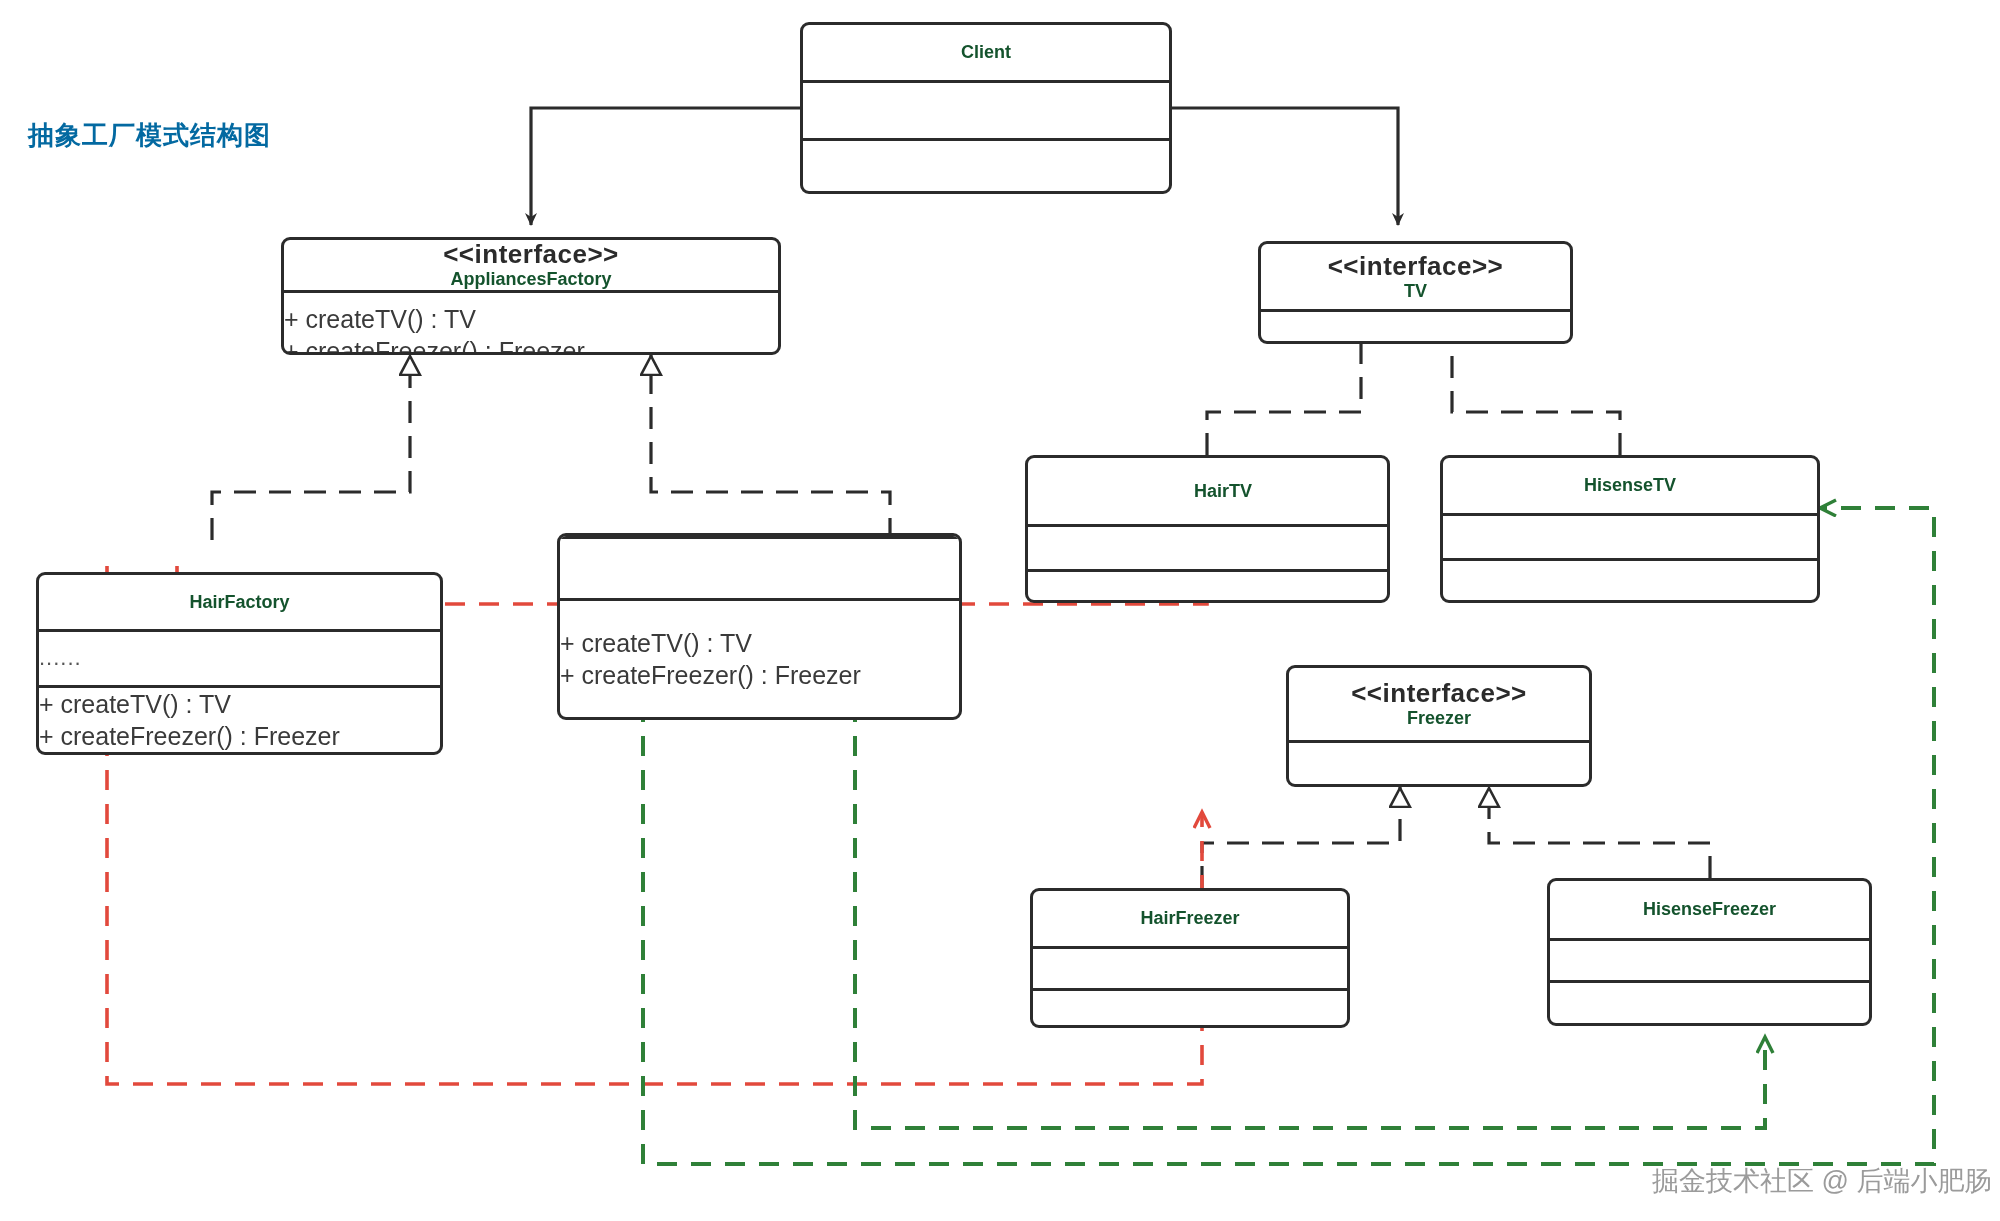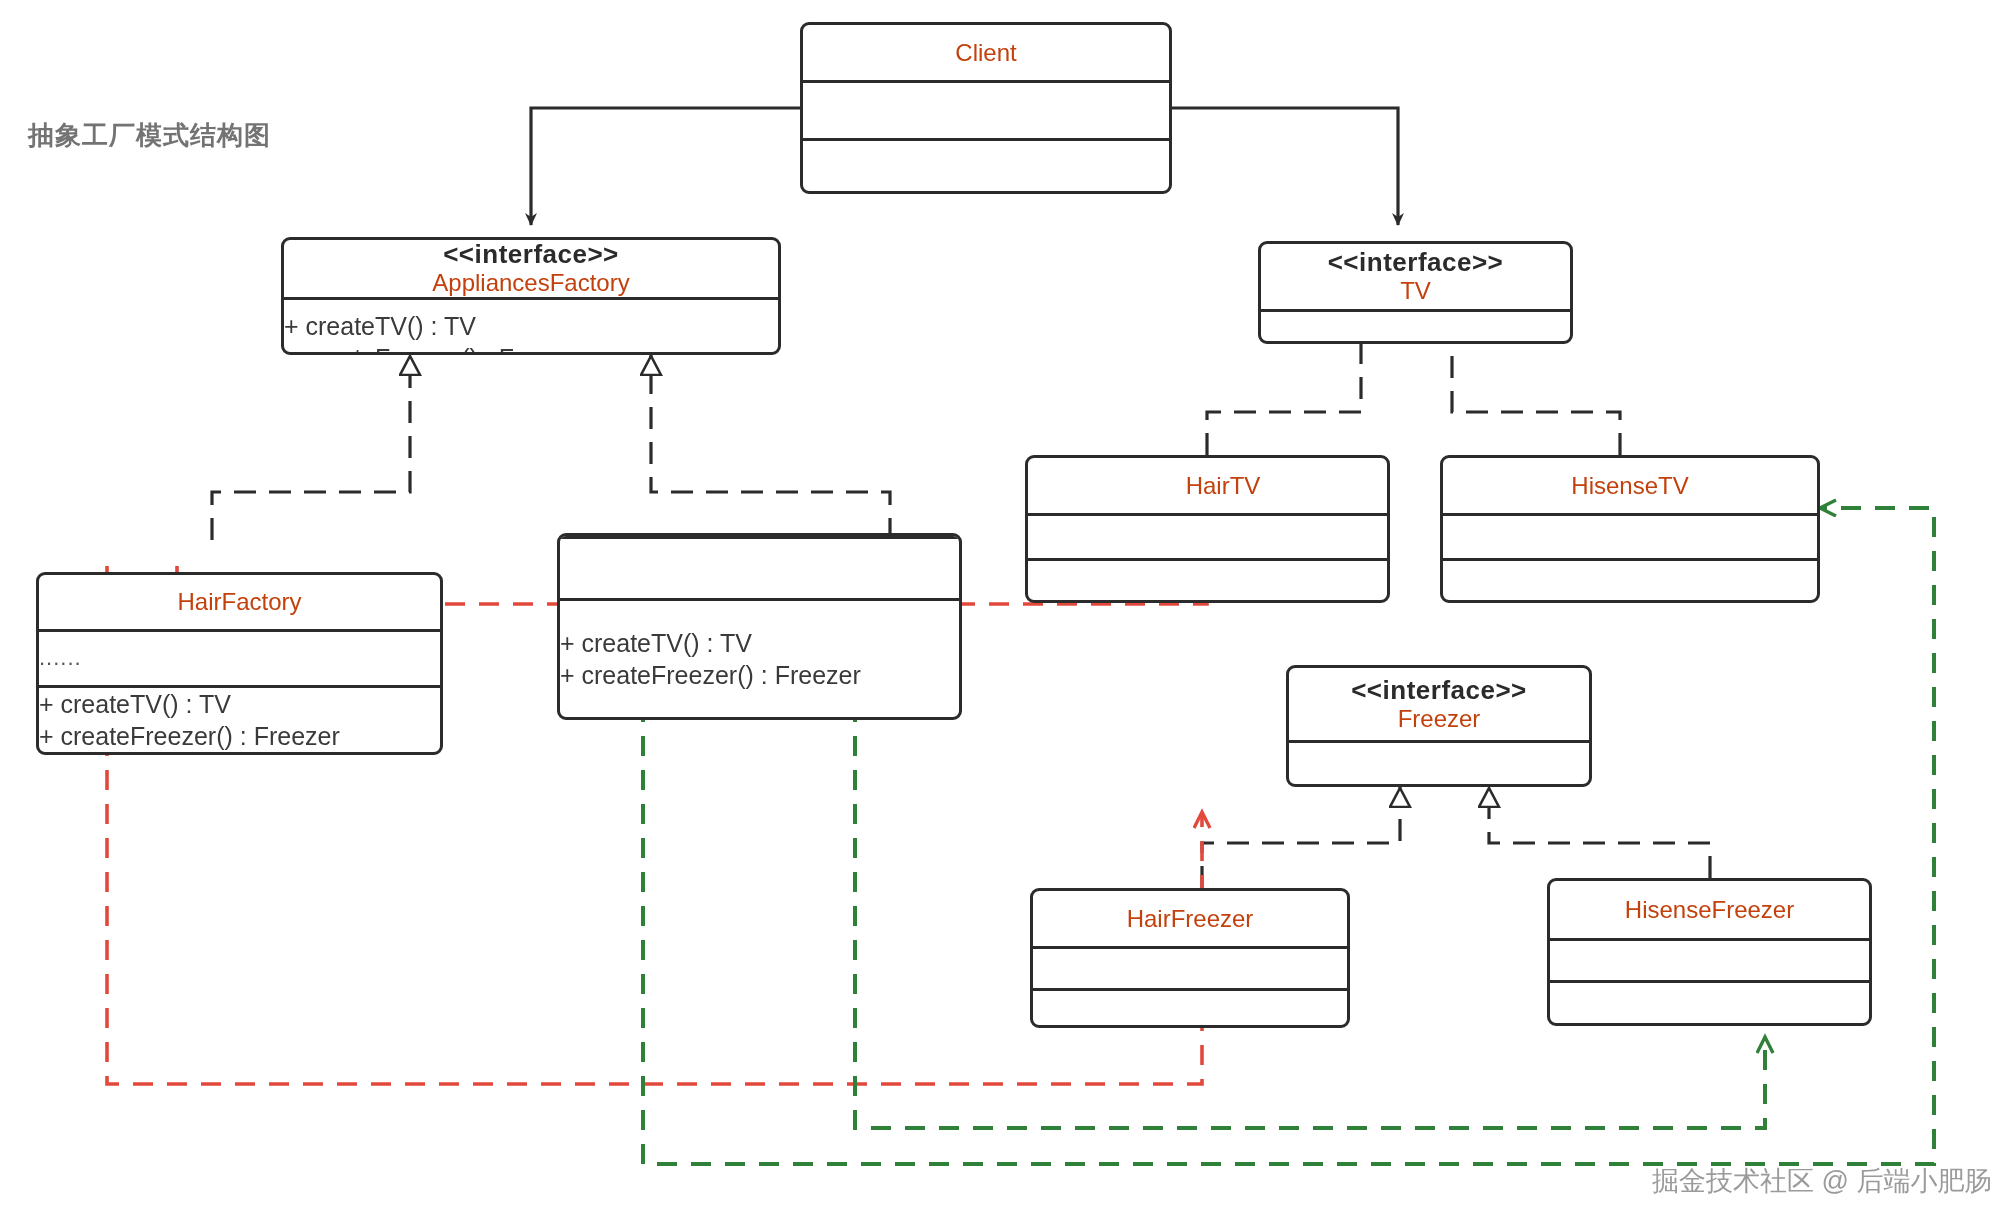--- a/index.html
+++ b/index.html
@@ -49,43 +49,43 @@
     text-align: center;
   }
   .stereo {
     font-size: 26px;
     font-weight: bold;
     color: #2b2b2b;
     line-height: 1.12;
     letter-spacing: 0.5px;
   }
   .cname {
-    font-size: 24px;
-    font-weight: normal;
-    color: #c2410c;
+    font-size: 18px;
+    font-weight: bold;
+    color: #14532d;
     line-height: 1.15;
   }
   .member {
     font-size: 25px;
     color: #3a3a3a;
     line-height: 1.28;
     white-space: nowrap;
   }
   .member.dots {
     font-size: 22px;
     letter-spacing: 1px;
     color: #555;
   }
   #diagram-title {
     position: absolute;
     left: 28px;
     top: 118px;
     font-size: 26px;
     font-weight: bold;
-    color: #737373;
+    color: #0369a1;
     letter-spacing: 1px;
     white-space: nowrap;
     z-index: 6;
   }
   #watermark {
     position: absolute;
     left: 1652px;
     top: 1163px;
     font-size: 27px;
     color: #9b9b9b;
@@ -185,21 +185,21 @@
     <div class="sec div-top" style="height:62px;">
       <div class="member dots"></div>
     </div>
     <div class="sec div-top" style="flex:1;">
       <div class="member">+ createTV() : TV</div>
       <div class="member">+ createFreezer() : Freezer</div>
     </div>
   </div>
 
   <div class="uml-box" style="left:1025px; top:455px; width:365px; height:148px;">
-    <div class="sec head" style="height:55px;margin-left:31px;">
+    <div class="sec head" style="height:66px;margin-left:31px;">
       <div class="cname">HairTV</div>
     </div>
     <div class="sec div-top" style="height:45px;"></div>
     <div class="sec div-top" style="flex:1;"></div>
   </div>
 
   <div class="uml-box" style="left:1440px; top:455px; width:380px; height:148px;">
     <div class="sec head" style="height:55px;">
       <div class="cname">HisenseTV</div>
     </div>

